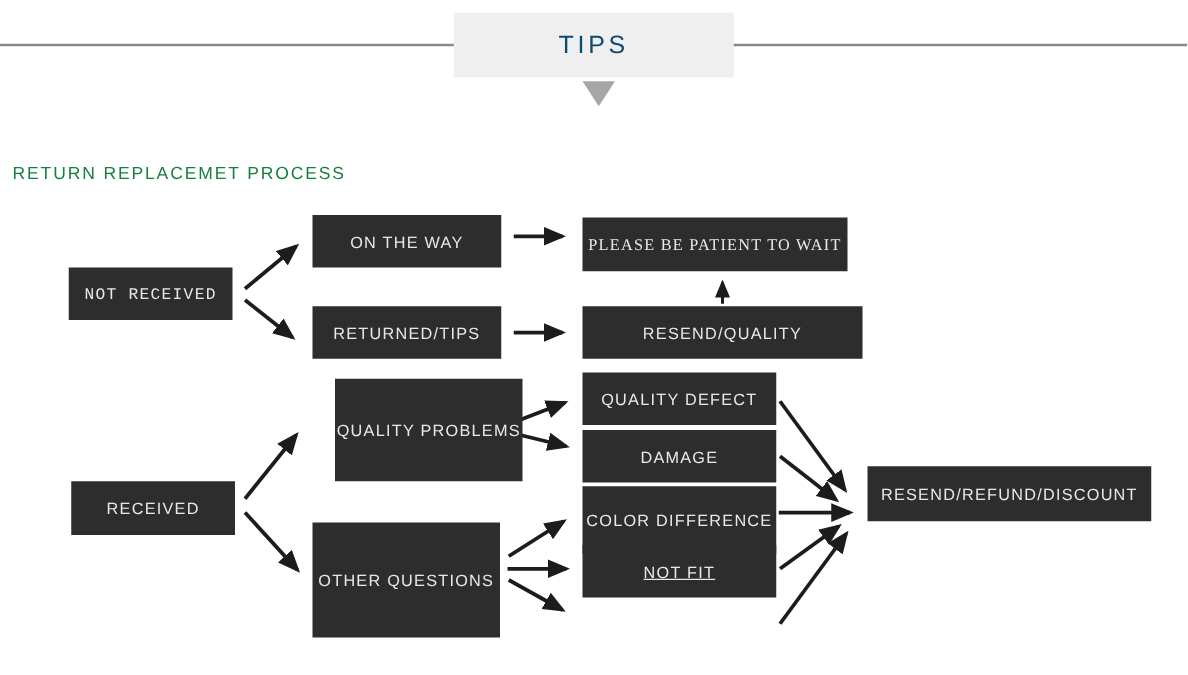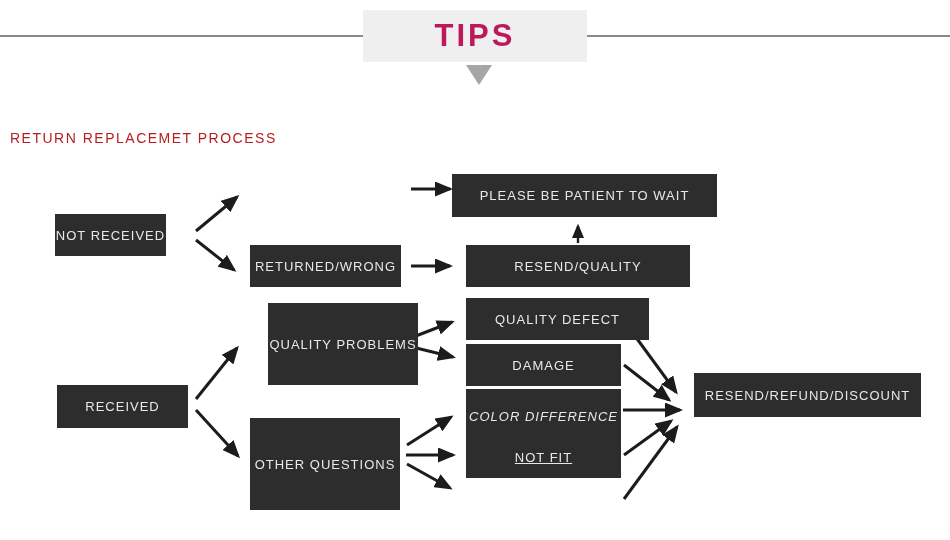--- a/index.html
+++ b/index.html
@@ -31,43 +31,43 @@
     top: 10px;
     width: 224px;
     height: 52px;
     background: #efefef;
     z-index: 2;
     display: flex;
     align-items: center;
     justify-content: center;
   }
   .tips-box span {
-    font-size: 31px;
-    font-weight: 700;
+    font-size: 20px;
+    font-weight: 400;
     letter-spacing: 3px;
-    color: #be185d;
+    color: #0c4a6e;
   }
   .down-triangle {
     position: absolute;
     left: 466px;
     top: 65px;
     width: 0;
     height: 0;
     border-left: 13px solid transparent;
     border-right: 13px solid transparent;
     border-top: 20px solid #a6a6a6;
     z-index: 2;
   }
   .section-label {
     position: absolute;
     left: 10px;
     top: 130px;
     font-size: 14px;
     letter-spacing: 1.5px;
-    color: #b91c1c;
+    color: #15803d;
     white-space: nowrap;
   }
   
   .node {
     position: absolute;
     background: #2d2d2d;
     color: #e8e8e8;
     display: flex;
     align-items: center;
     justify-content: center;
@@ -127,45 +127,48 @@
     <line x1="407" y1="445" x2="451" y2="417" marker-end="url(#ah)"></line>
     <line x1="406" y1="455" x2="453" y2="455" marker-end="url(#ah)"></line>
     <line x1="407" y1="464" x2="450" y2="488" marker-end="url(#ah)"></line>
     <line x1="624" y1="321" x2="676" y2="392" marker-end="url(#ah)"></line>
     <line x1="624" y1="365" x2="669" y2="400" marker-end="url(#ah)"></line>
     <line x1="623" y1="410" x2="680" y2="410" marker-end="url(#ah)"></line>
     <line x1="624" y1="455" x2="671" y2="421" marker-end="url(#ah)"></line>
     <line x1="624" y1="499" x2="677" y2="427" marker-end="url(#ah)"></line>
   </svg>
 
-  <div class="node" style="left:55px; top:214px; width:111px; height:42px;">
+  <div class="node" style="left:55px; top:214px; width:131px; height:42px;font-family:Liberation Mono, monospace;">
     <span>NOT RECEIVED</span>
   </div>
+  <div class="node" style="left:250px; top:172px; width:151px; height:42px;">
+    <span>ON THE WAY</span>
+  </div>
   <div class="node" style="left:250px; top:245px; width:151px; height:42px;">
-    <span>RETURNED/WRONG</span>
+    <span>RETURNED/TIPS</span>
   </div>
-  <div class="node" style="left:452px; top:174px; width:265px; height:43px;">
+  <div class="node" style="left:466px; top:174px; width:212px; height:43px;font-family:Liberation Serif, serif;">
     <span>PLEASE BE PATIENT TO WAIT</span>
   </div>
   <div class="node" style="left:466px; top:245px; width:224px; height:42px;">
     <span>RESEND/QUALITY</span>
   </div>
   <div class="node" style="left:250px; top:303px; width:150px; height:82px;margin-left:18px;">
     <span>QUALITY PROBLEMS</span>
   </div>
-  <div class="node" style="left:466px; top:298px; width:183px; height:42px;">
+  <div class="node" style="left:466px; top:298px; width:155px; height:42px;">
     <span>QUALITY DEFECT</span>
   </div>
   <div class="node" style="left:57px; top:385px; width:131px; height:43px;">
     <span>RECEIVED</span>
   </div>
   <div class="node" style="left:466px; top:344px; width:155px; height:42px;">
     <span>DAMAGE</span>
   </div>
-  <div class="node" style="left:466px; top:389px; width:155px; height:54px;font-style:italic;">
+  <div class="node" style="left:466px; top:389px; width:155px; height:54px;">
     <span>COLOR DIFFERENCE</span>
   </div>
   <div class="node" style="left:250px; top:418px; width:150px; height:92px;">
     <span>OTHER QUESTIONS</span>
   </div>
   <div class="node" style="left:466px; top:436px; width:155px; height:42px;text-decoration:underline;">
     <span>NOT FIT</span>
   </div>
   <div class="node" style="left:694px; top:373px; width:227px; height:44px;">
     <span>RESEND/REFUND/DISCOUNT</span>

